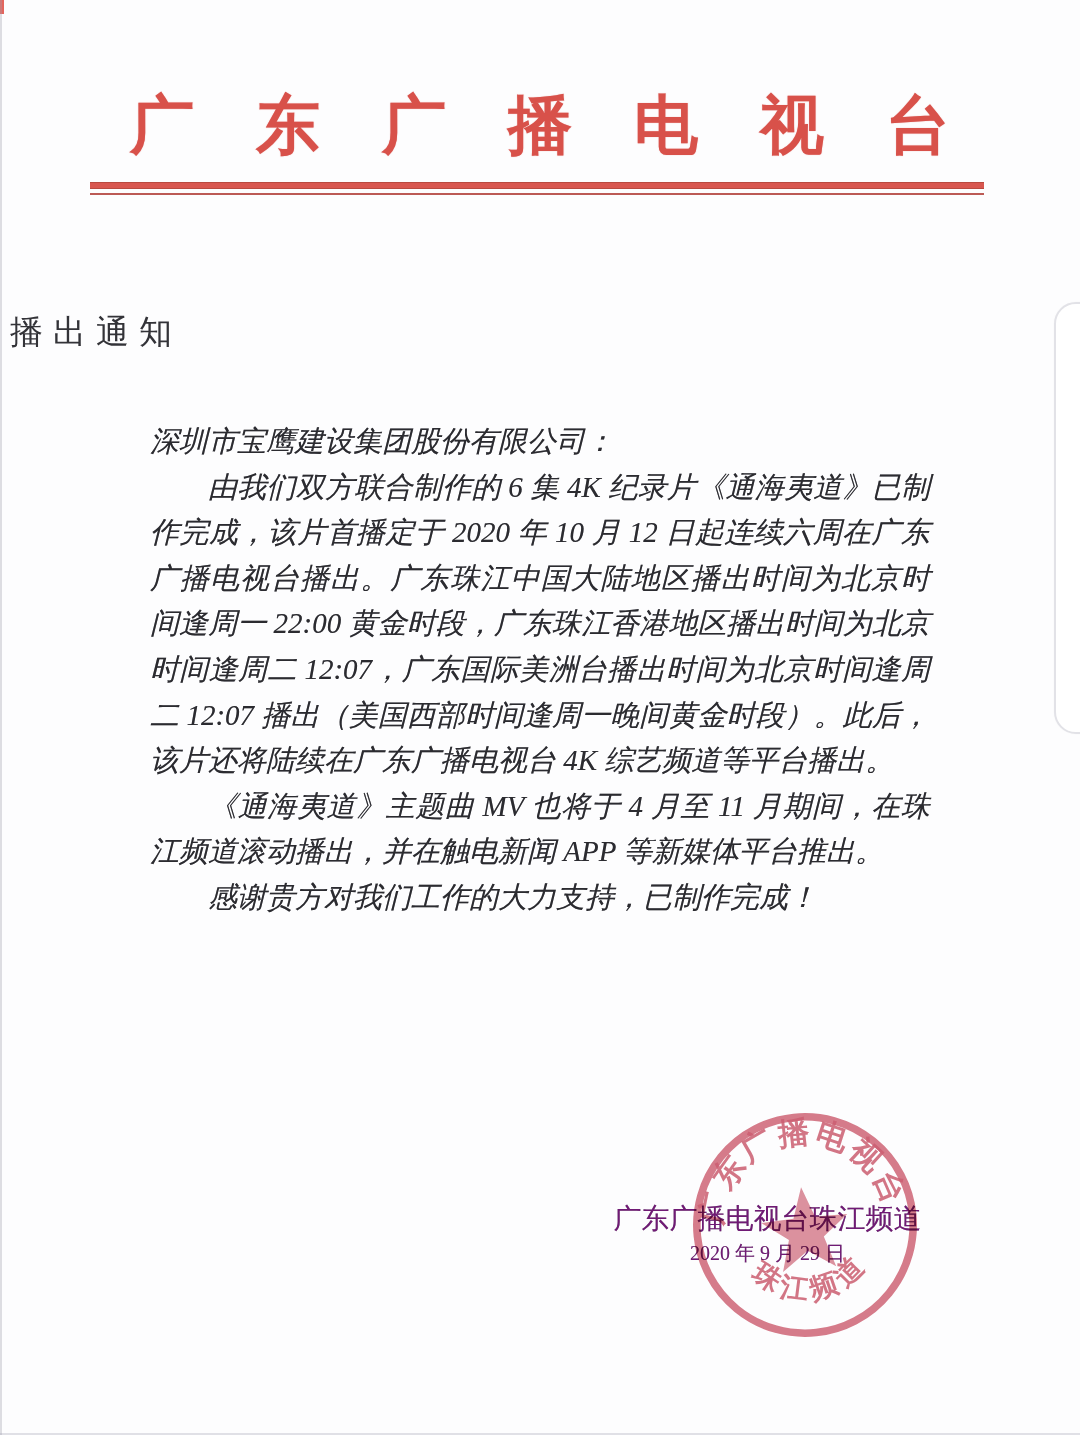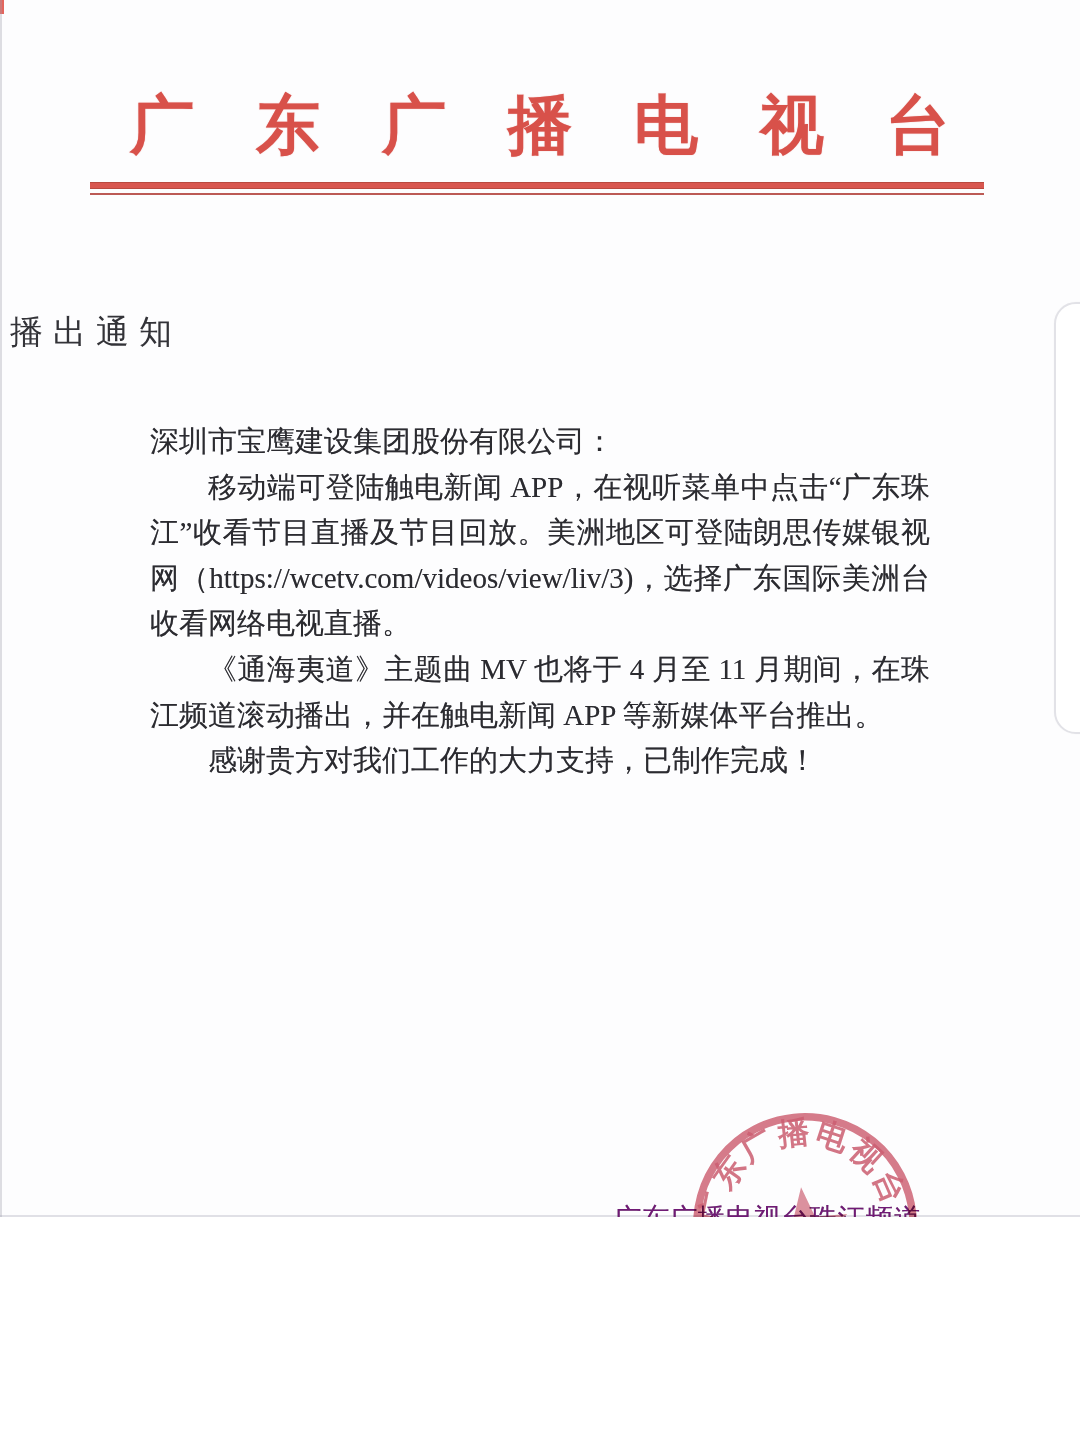--- a/index.html
+++ b/index.html
@@ -1,18 +1,18 @@
 <!DOCTYPE html>
 <html><head>
 <meta charset="utf-8">
 <style>
   html,body{margin:0;padding:0;background:#ffffff;}
   .page{
     position:relative;
-    width:1080px;height:1217px;
+    width:1080px;height:1435px;
     background:#fdfdfe;
     overflow:hidden;
     font-family:"Liberation Serif","DejaVu Serif",serif;
     color:#2b2b30;
   }
   
   .edge-left{position:absolute;left:0;top:0;width:2px;height:100%;background:rgba(160,160,175,0.35);}
   .edge-bottom{position:absolute;left:0;bottom:0;width:100%;height:2px;background:rgba(160,160,175,0.30);}
   .corner-artifact{position:absolute;left:0;top:0;width:4px;height:14px;background:#e0544b;opacity:0.9;}
 
@@ -37,20 +37,21 @@
     text-align:left;font-size:33px;color:#333338;
     letter-spacing:10px;text-indent:10px;
   }
 
   .body-text{
     position:absolute;left:150px;top:419px;width:780px;
     font-size:29px;line-height:45.6px;
     text-align:justify;
     color:#2b2b30;
     text-shadow:0 0 0.5px rgba(43,43,48,0.45);
+    font-style:italic;
   }
   .body-text p{margin:0;padding:0;}
   .para{text-indent:2em;}
 
   .signature{
     position:absolute;left:600px;top:1200px;width:335px;
     text-align:center;font-size:28px;color:#701a75;
     text-shadow:0 0 0.5px rgba(43,43,48,0.45);
     z-index:1;
   }
@@ -86,21 +87,21 @@
 
   <div class="rule">
     <div class="rule-thick"></div>
     <div class="rule-thin"></div>
   </div>
 
   <div class="doc-title">播出通知</div>
 
   <div class="body-text">
     <p>深圳市宝鹰建设集团股份有限公司：</p>
-    <p class="para">移动端可登陆触电新闻 APP，在视听菜单中点击“广东珠江”收看节目直播及节目回放。美洲地区可登陆朗思传媒银视网（https://wcetv.com/videos/view/liv/3)，选择广东国际美洲台收看网络电视直播。</p>
+    <p class="para">由我们双方联合制作的 6 集 4K 纪录片《通海夷道》已制作完成，该片首播定于 2020 年 10 月 12 日起连续六周在广东广播电视台播出。广东珠江中国大陆地区播出时间为北京时间逢周一 22:00 黄金时段，广东珠江香港地区播出时间为北京时间逢周二 12:07，广东国际美洲台播出时间为北京时间逢周二 12:07 播出（美国西部时间逢周一晚间黄金时段）。此后，该片还将陆续在广东广播电视台 4K 综艺频道等平台播出。</p>
     <p class="para">《通海夷道》主题曲 MV 也将于 4 月至 11 月期间，在珠江频道滚动播出，并在触电新闻 APP 等新媒体平台推出。</p>
     <p class="para">感谢贵方对我们工作的大力支持，已制作完成！</p>
   </div>
 
   <div class="signature">
     <div class="sig-name">广东广播电视台珠江频道</div>
     <div class="sig-date">2020 年 9 月 29 日</div>
   </div>
 
   <svg class="seal" viewBox="0 0 220 220" xmlns="http://www.w3.org/2000/svg">

